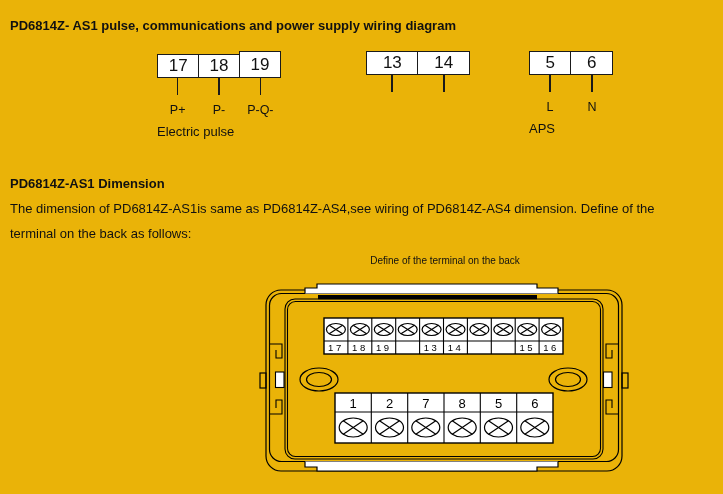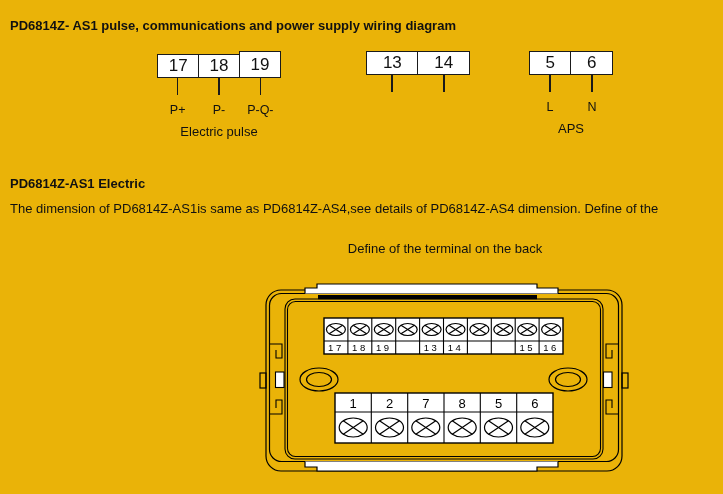--- a/index.html
+++ b/index.html
@@ -3,36 +3,36 @@
 <meta charset="utf-8">
 <style>
   html,body{margin:0;padding:0;background:#fff;}
   .page{position:relative;width:723px;height:494px;background:#eab308;overflow:hidden;
         font-family:"Liberation Sans",sans-serif;color:#111;}
   .title{position:absolute;left:10px;top:18px;font-size:13px;font-weight:bold;white-space:nowrap;}
   .h2{position:absolute;left:10px;top:176px;font-size:13px;font-weight:bold;white-space:nowrap;}
   .para{position:absolute;left:10px;font-size:13px;white-space:nowrap;}
   .para.l1{top:201px}
   .para.l2{top:226px}
-  .backcap{position:absolute;left:240px;top:241px;width:410px;text-align:center;font-size:13px;}
+  .backcap{position:absolute;left:240px;top:255px;width:410px;text-align:center;font-size:10px;}
 
   
   .wblock{position:absolute;top:51px;}
   .wrow{display:flex;align-items:flex-end;}
   .wcell{flex:1;height:24px;border:1.4px solid #1a1a1a;margin-left:-1.4px;
          display:flex;align-items:center;justify-content:center;
          font-size:17px;box-sizing:border-box;background:#fff;}
   .wcell:first-child{margin-left:0;}
   .wcell.tall{height:27px;}
   .stems{height:17px;align-items:stretch;}
   .stemcol{flex:1;display:flex;justify-content:center;}
   .stem{width:1.5px;background:#1a1a1a;}
   .labels{margin-top:8px;align-items:stretch;}
   .wlabel{flex:1;text-align:center;font-size:12.5px;white-space:nowrap;}
-  .wcaption{margin-top:7px;text-align:center;font-size:13px;white-space:nowrap;}
+  .wcaption{margin-top:7px;text-align:left;font-size:13px;white-space:nowrap;}
 
   .backview{position:absolute;left:240px;top:278px;}
   svg text{font-family:"Liberation Sans",sans-serif;}
 </style>
 </head>
 <body>
 
 <div class="page">
 
   <div class="title">PD6814Z- AS1 pulse, communications and power supply wiring diagram</div>
@@ -104,22 +104,23 @@
           <div class="stem"></div>
         </div>
     </div>
     <div class="wrow labels">
       <span class="wlabel">L</span>
       <span class="wlabel">N</span>
     </div>
     <div class="wcaption">APS</div>
   </div>
 
-  <div class="h2">PD6814Z-AS1 Electric</div>
-  <div class="para l1">The dimension of PD6814Z-AS1is same as PD6814Z-AS4,see details of PD6814Z-AS4 dimension. Define of the</div>
+  <div class="h2">PD6814Z-AS1 Dimension</div>
+  <div class="para l1">The dimension of PD6814Z-AS1is same as PD6814Z-AS4,see wiring of PD6814Z-AS4 dimension. Define of the</div>
+  <div class="para l2">terminal on the back as follows:</div>
 
   <div class="backcap">Define of the terminal on the back</div>
 
   <svg class="backview" width="410" height="216" viewBox="0 0 410 216">
     <defs>
       <g id="sS" stroke="#000" stroke-width="1.2" fill="none">
         <ellipse cx="0" cy="0" rx="9.5" ry="6"></ellipse>
         <line x1="-6.7" y1="-4.2" x2="6.7" y2="4.2"></line>
         <line x1="-6.7" y1="4.2" x2="6.7" y2="-4.2"></line>
       </g>

